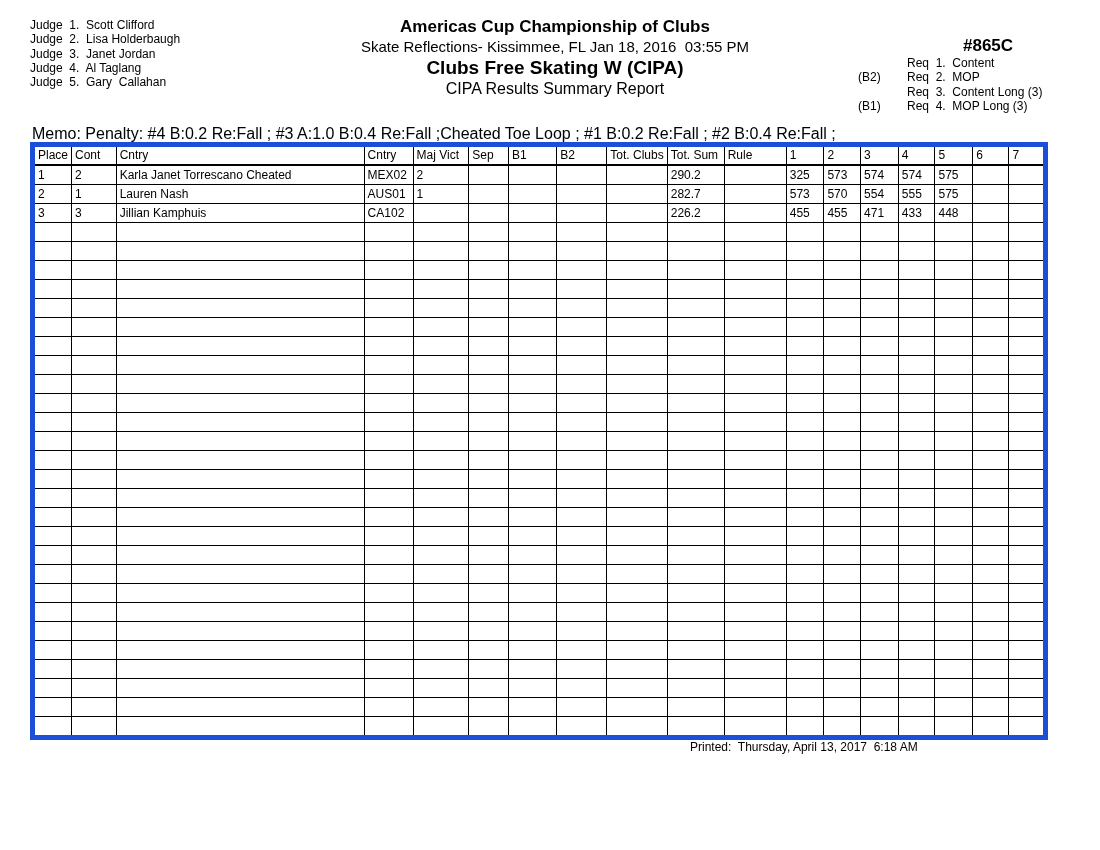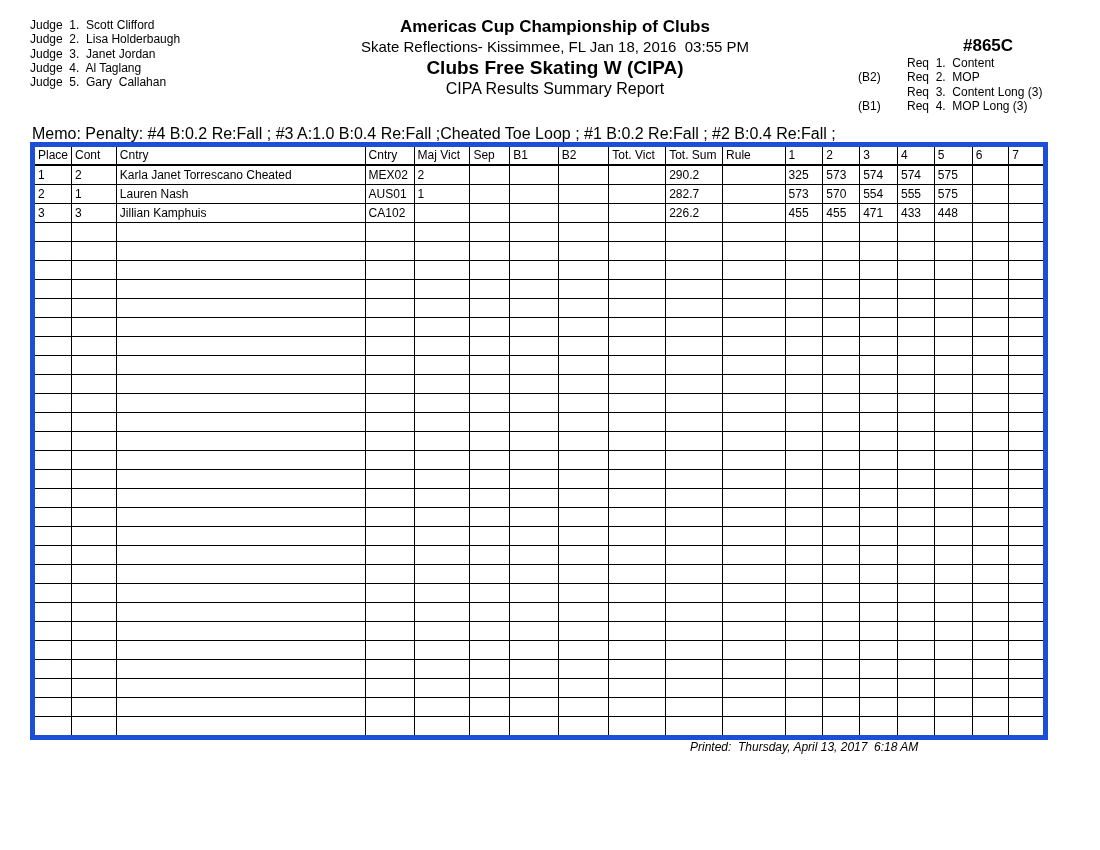--- a/index.html
+++ b/index.html
@@ -26,21 +26,21 @@
         table-layout:fixed;border:5px solid #1d4ed8;}
   .results th,.results td{border:1px solid #000;font-size:12px;font-weight:normal;
         height:18px;line-height:18px;padding:0 3px;overflow:hidden;white-space:nowrap;
         text-align:left;}
   .results thead th{border-bottom:2px solid #000;height:17px;line-height:17px;}
   .results tbody tr:last-child td{border-bottom:2px solid #000;}
   .al-c{text-align:center;}
   .al-r{text-align:right;padding-right:5px;}
   .al-mv{text-align:left;padding-left:9px;}
 
-  .footer{position:absolute;left:690px;top:728px;font-size:12px;white-space:pre;font-style:italic;}
+  .footer{position:absolute;left:690px;top:728px;font-size:12px;white-space:pre;}
 </style>
 </head>
 <body>
 
 <div class="page">
 
   <div class="judges">
       <div class="jline">Judge  1.  Scott Clifford</div>
       <div class="jline">Judge  2.  Lisa Holderbaugh</div>
       <div class="jline">Judge  3.  Janet Jordan</div>
@@ -90,21 +90,21 @@
     <thead>
         <tr>
           <th>Place</th>
           <th>Cont</th>
           <th>Cntry</th>
           <th>Cntry</th>
           <th>Maj Vict</th>
           <th>Sep</th>
           <th>B1</th>
           <th>B2</th>
-          <th>Tot. Vict</th>
+          <th>Tot. Clubs</th>
           <th>Tot. Sum</th>
           <th>Rule</th>
           <th class="al-c">1</th>
           <th class="al-c">2</th>
           <th class="al-c">3</th>
           <th class="al-c">4</th>
           <th class="al-c">5</th>
           <th class="al-c">6</th>
           <th class="al-c">7</th>
         </tr>

